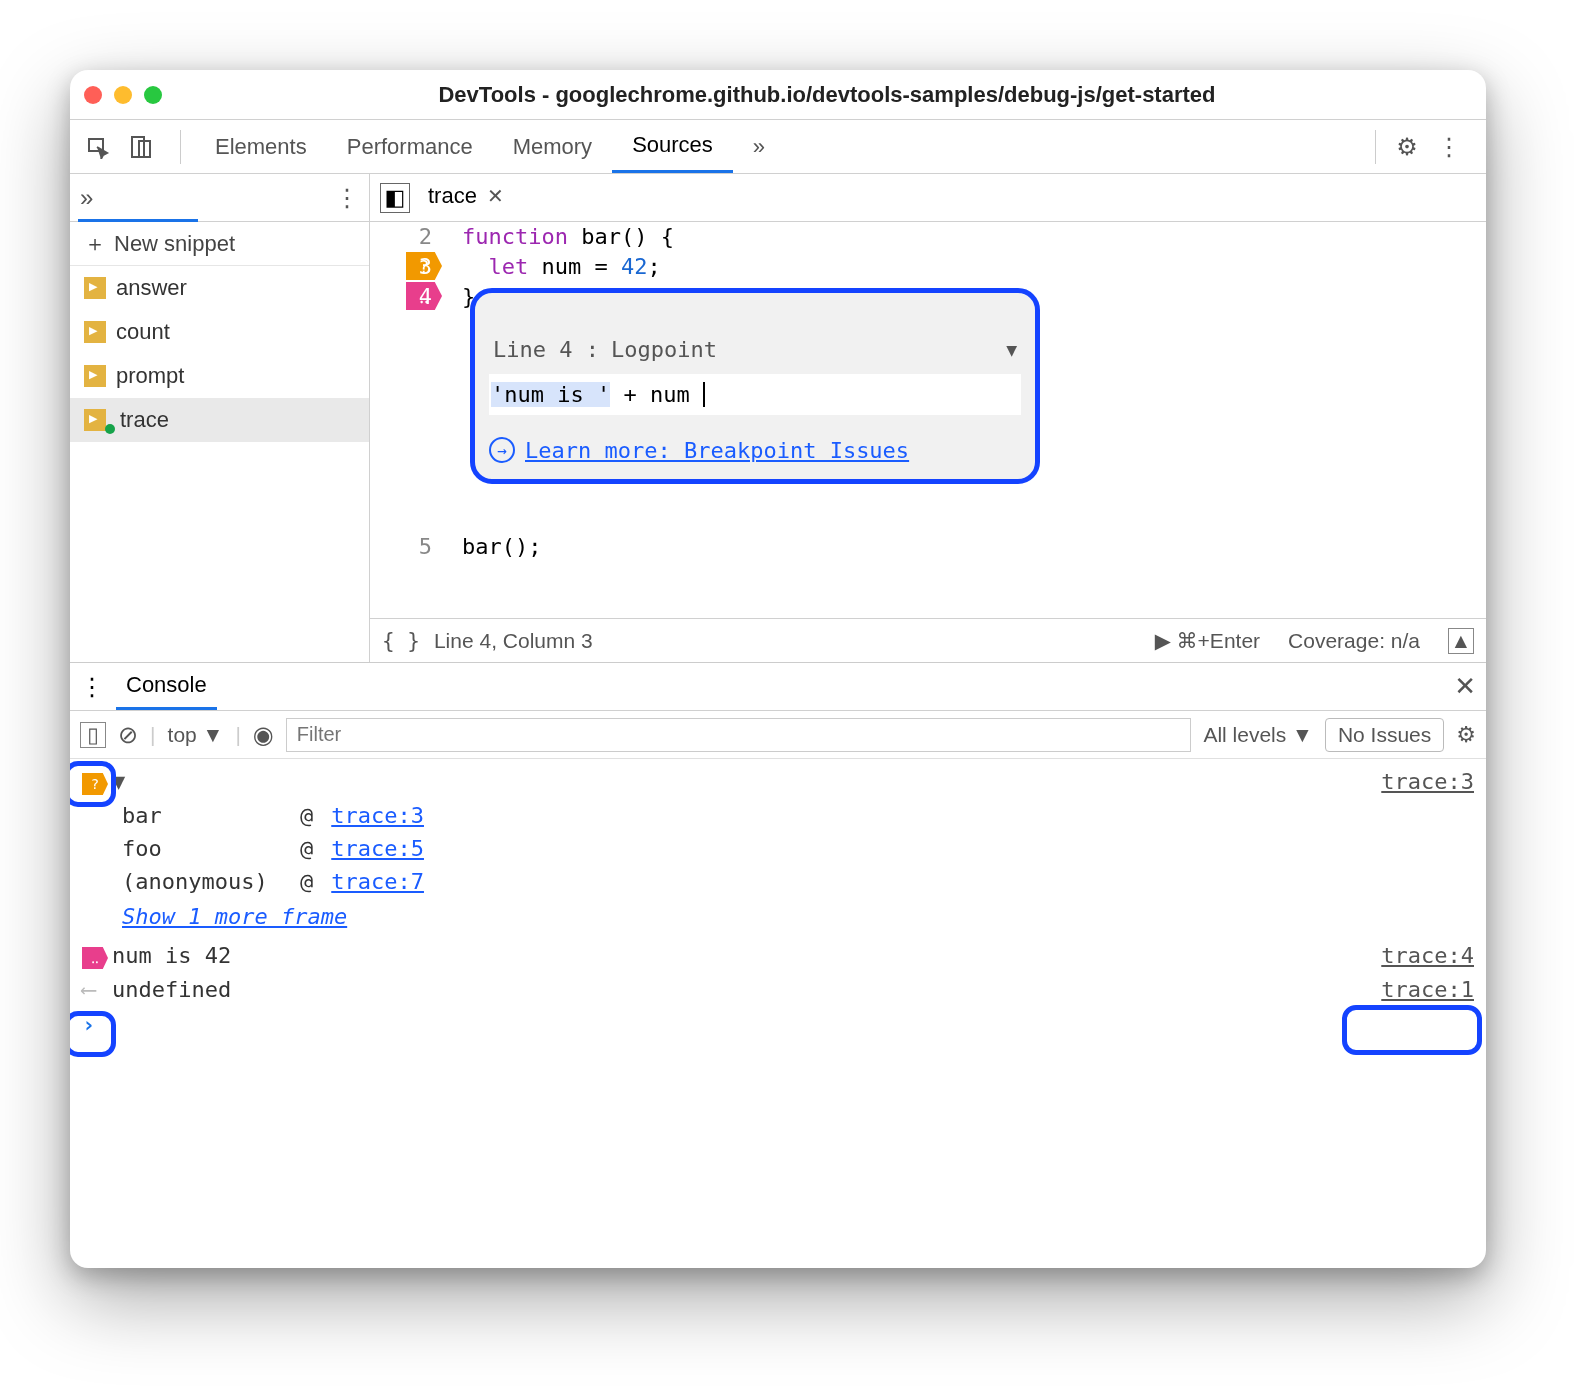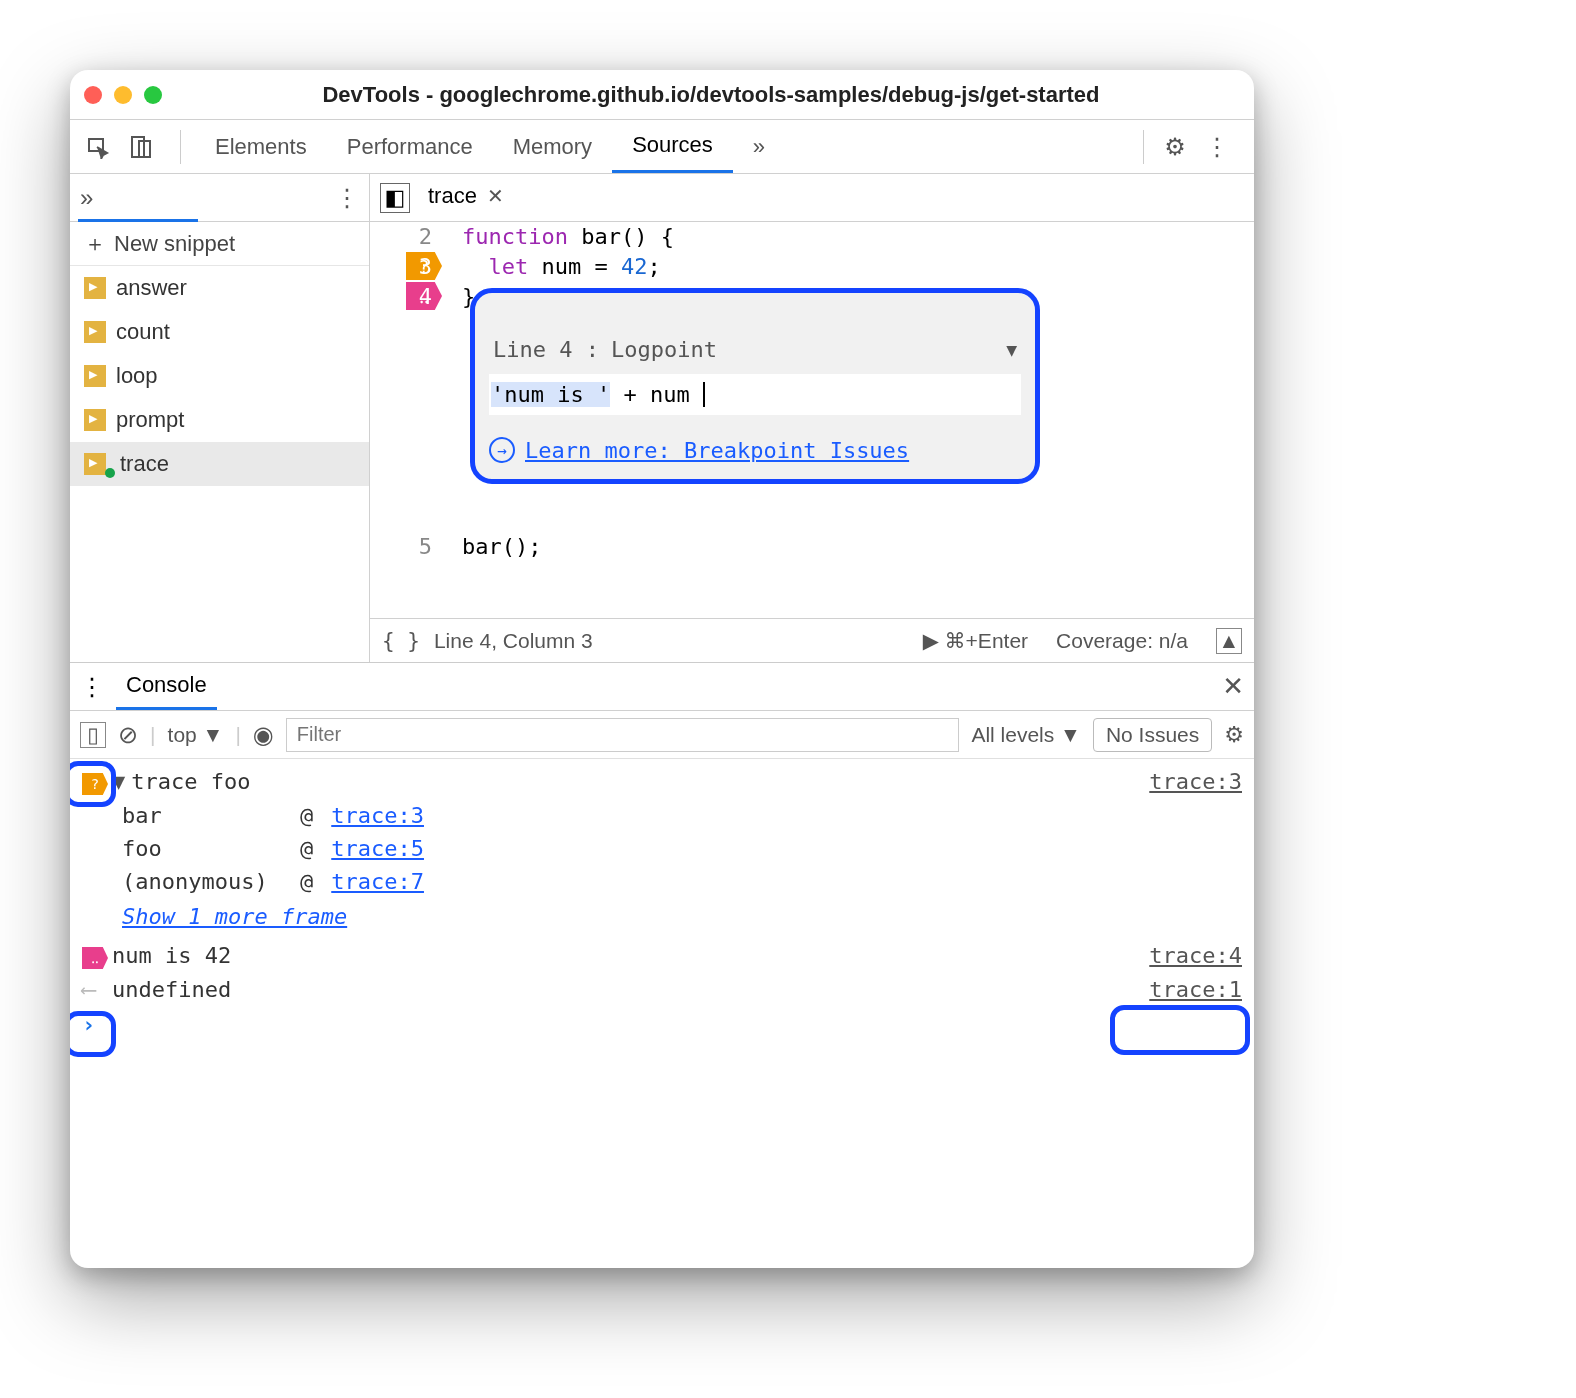--- a/index.html
+++ b/index.html
@@ -1,19 +1,19 @@
 <!DOCTYPE html>
 <html><head>
 <meta charset="utf-8">
 <style>
   * { box-sizing: border-box; margin: 0; padding: 0; }
   html, body { width: 1576px; height: 1398px; background: #fff; font-family: -apple-system, "Helvetica Neue", Arial, sans-serif; }
   .canvas { position: relative; width: 1576px; height: 1398px; }
   .window {
-    position: absolute; left: 70px; top: 70px; width: 1184px; height: 1198px;
+    position: absolute; left: 70px; top: 70px; width: 1416px; height: 1198px;
     background: #fff; border-radius: 18px;
     box-shadow: 0 30px 80px rgba(0,0,0,0.35), 0 8px 24px rgba(0,0,0,0.25);
     overflow: hidden; display: flex; flex-direction: column;
   }
   
   .titlebar { height: 50px; display: flex; align-items: center; padding: 0 14px; border-bottom: 1px solid #d0d0d0; }
   .traffic { display: flex; gap: 12px; margin-right: 20px; }
   .dot { width: 18px; height: 18px; border-radius: 50%; }
   .dot.red { background: #ff5f57; } .dot.yellow { background: #febc2e; } .dot.green { background: #28c840; }
   .titlebar .title { flex: 1; text-align: center; font-weight: 700; font-size: 22px; color: #222; }
@@ -148,24 +148,20 @@
         <div class="fileitem">
                 <span class="fileicon"></span>
                 <span>answer</span>
               </div>
         <div class="fileitem">
                 <span class="fileicon"></span>
                 <span>count</span>
               </div>
         <div class="fileitem">
                 <span class="fileicon"></span>
-                <span>loop</span>
-              </div>
-        <div class="fileitem">
-                <span class="fileicon"></span>
                 <span>prompt</span>
               </div>
         <div class="fileitem selected">
                 <span class="fileicon"></span>
                 <span class="mod"></span>
                 <span>trace</span>
               </div>
       </div>
     </div>
 
@@ -247,21 +243,20 @@
       <span style="font-size:24px;">◉</span>
       <input class="filter" placeholder="Filter" style="">
       <span>All levels ▼</span>
       <span class="btn">No Issues</span>
       <span style="font-size:22px;">⚙</span>
     </div>
     <div class="consolebody">
       <div class="crow">
         <span class="icon"><span class="bpicon orange">?</span></span>
         <span style="color:#555;margin-right:6px">▼</span>
-        <span class="msg">trace foo</span>
         <span class="src">trace:3</span>
       </div>
       <div class="stack">
         <div class="srow">
                 <span style="width:160px;display:inline-block">bar</span>
                 <span class="at">@</span>
                 <a>trace:3</a>
               </div>
         <div class="srow">
                 <span style="width:160px;display:inline-block">foo</span>

